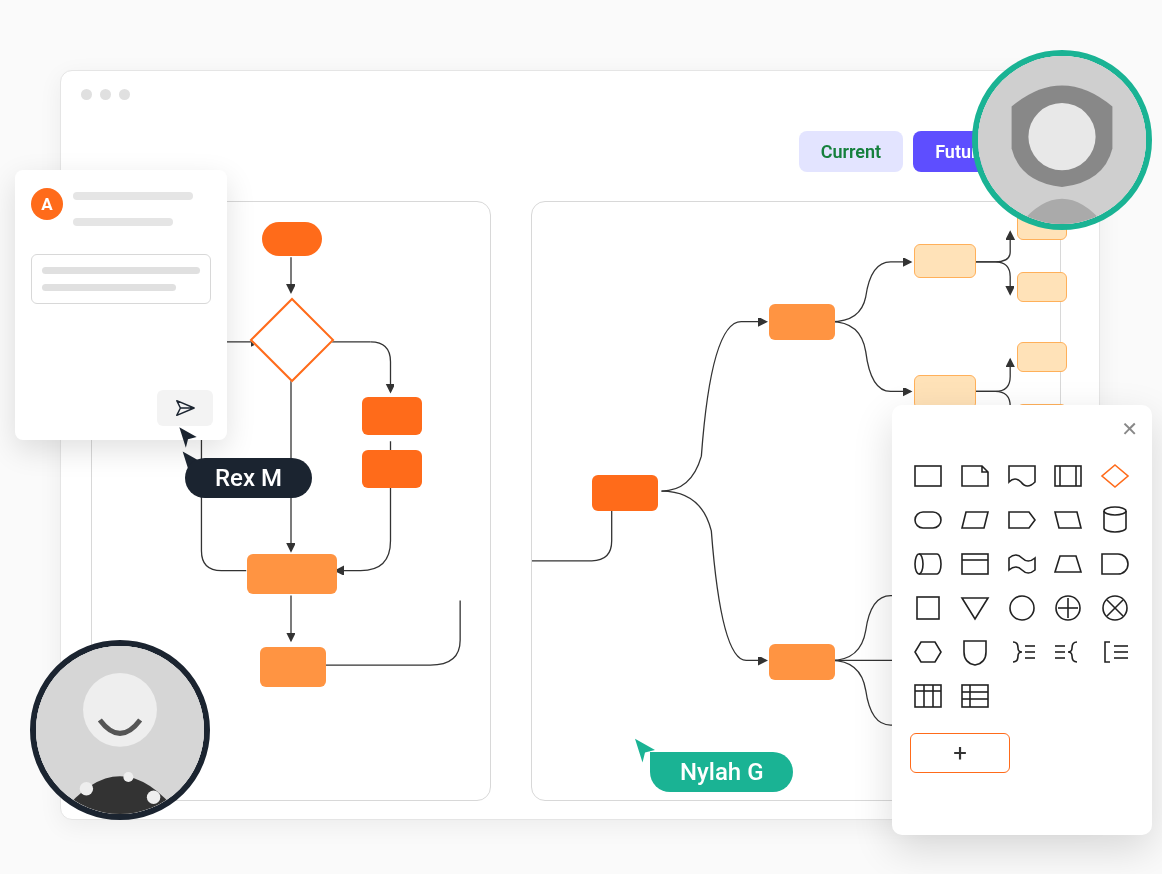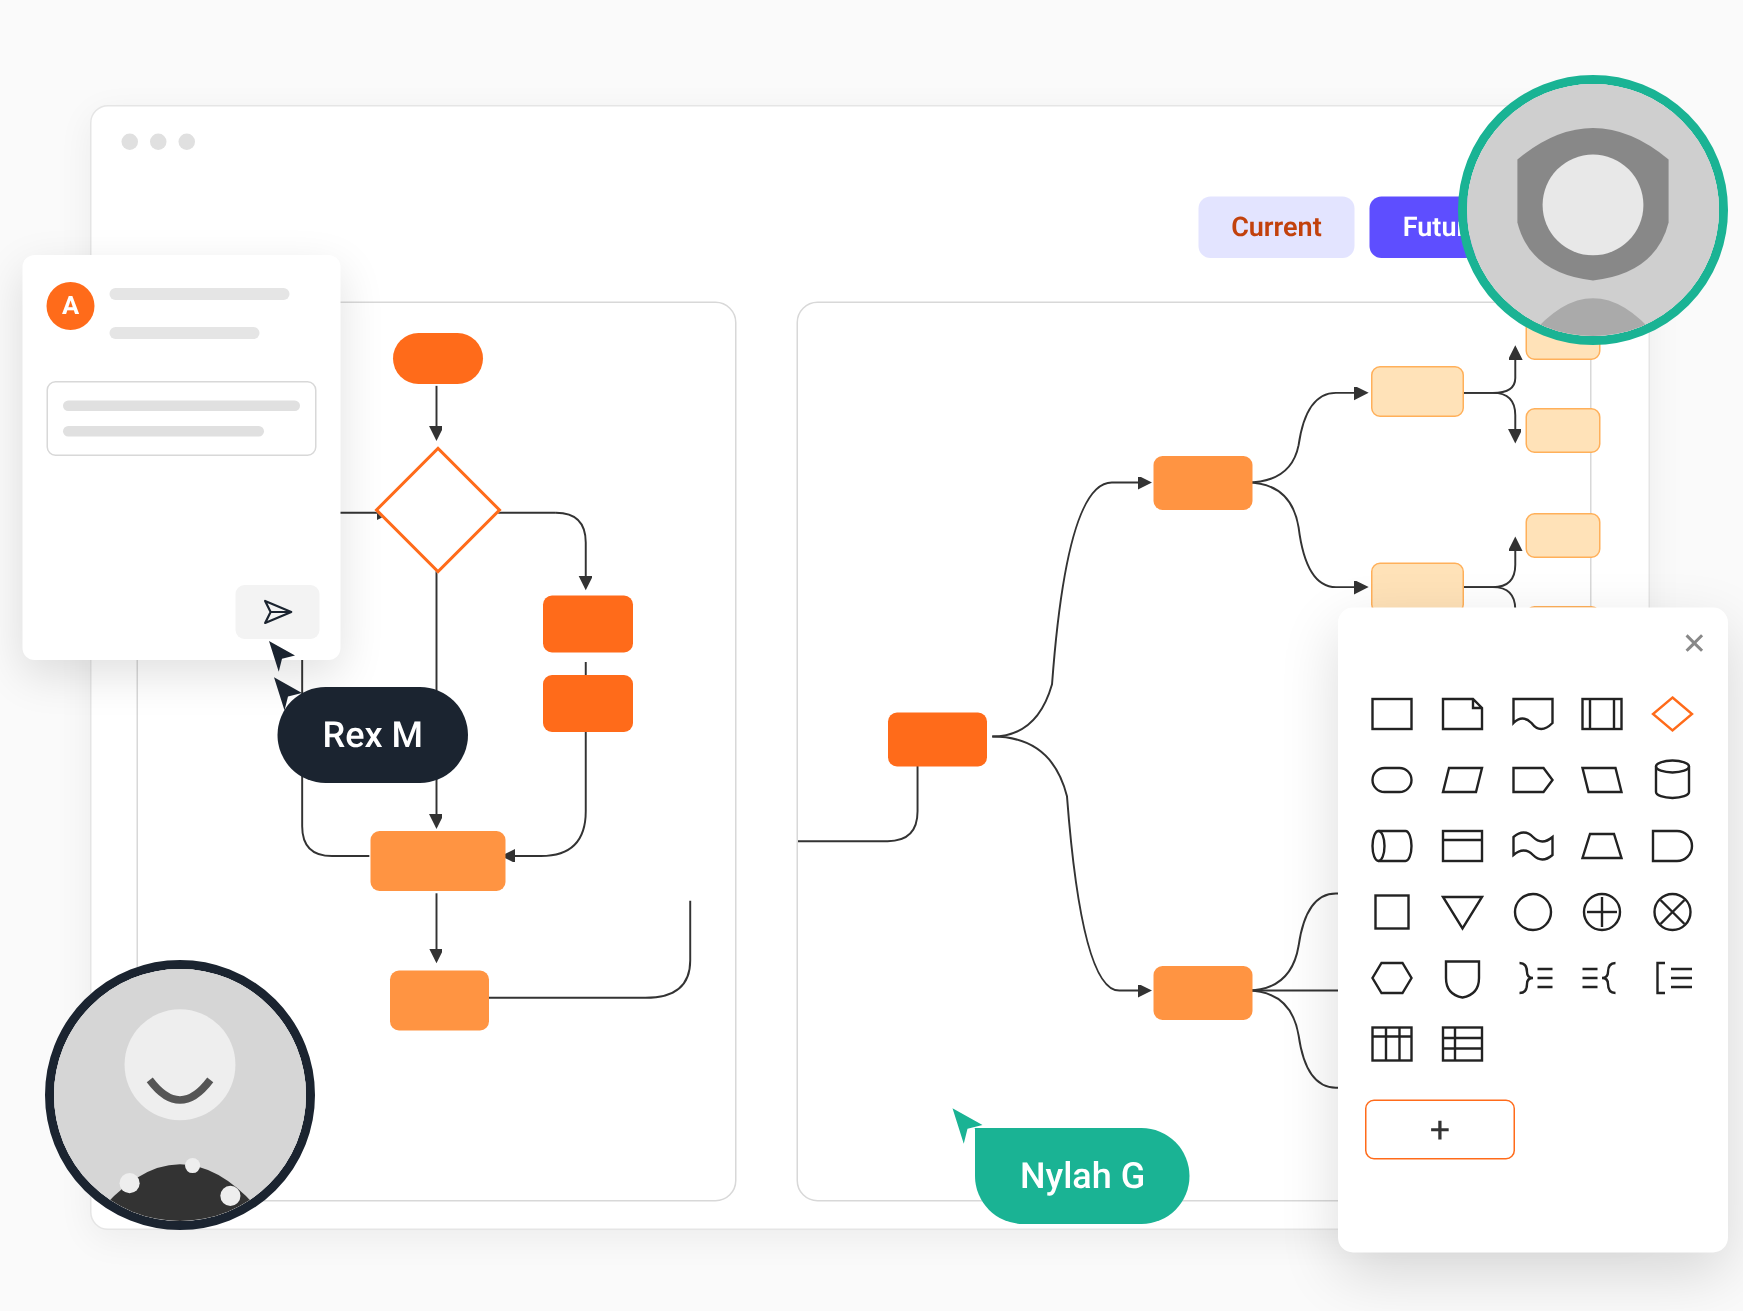--- a/index.html
+++ b/index.html
@@ -45,21 +45,21 @@
     display: flex;
     gap: 10px;
   }
   .tab {
     padding: 10px 22px;
     border-radius: 8px;
     font-size: 18px;
     font-weight: 600;
     cursor: pointer;
   }
-  .tab-current { background: #e3e4ff; color: #c2410c; }
+  .tab-current { background: #e3e4ff; color: #15803d; }
   .tab-future  { background: #5e4eff; color: #ffffff; }
 
   
   .panel {
     position: absolute;
     border: 1px solid #d8d8d8;
     border-radius: 14px;
   }
   .panel-left  { left: 30px;  top: 130px; width: 400px; height: 600px; }
   .panel-right { left: 470px; top: 130px; width: 530px; height: 600px; }
@@ -149,21 +149,21 @@
   }
   .cursor-arrow {
     position: absolute;
     color: #1b2430;
   }
 
   
   .user-pill {
     position: absolute;
     border-radius: 999px;
-    padding: 18px 30px;
+    padding: 6px 30px;
     font-size: 24px;
     font-weight: 500;
     color: #fff;
   }
   .pill-rex   { background: #1b2430; }
   .pill-nylah { background: #1AB394; border-top-left-radius: 4px; text-align: right; }
 
   
   .avatar {
     position: absolute;

